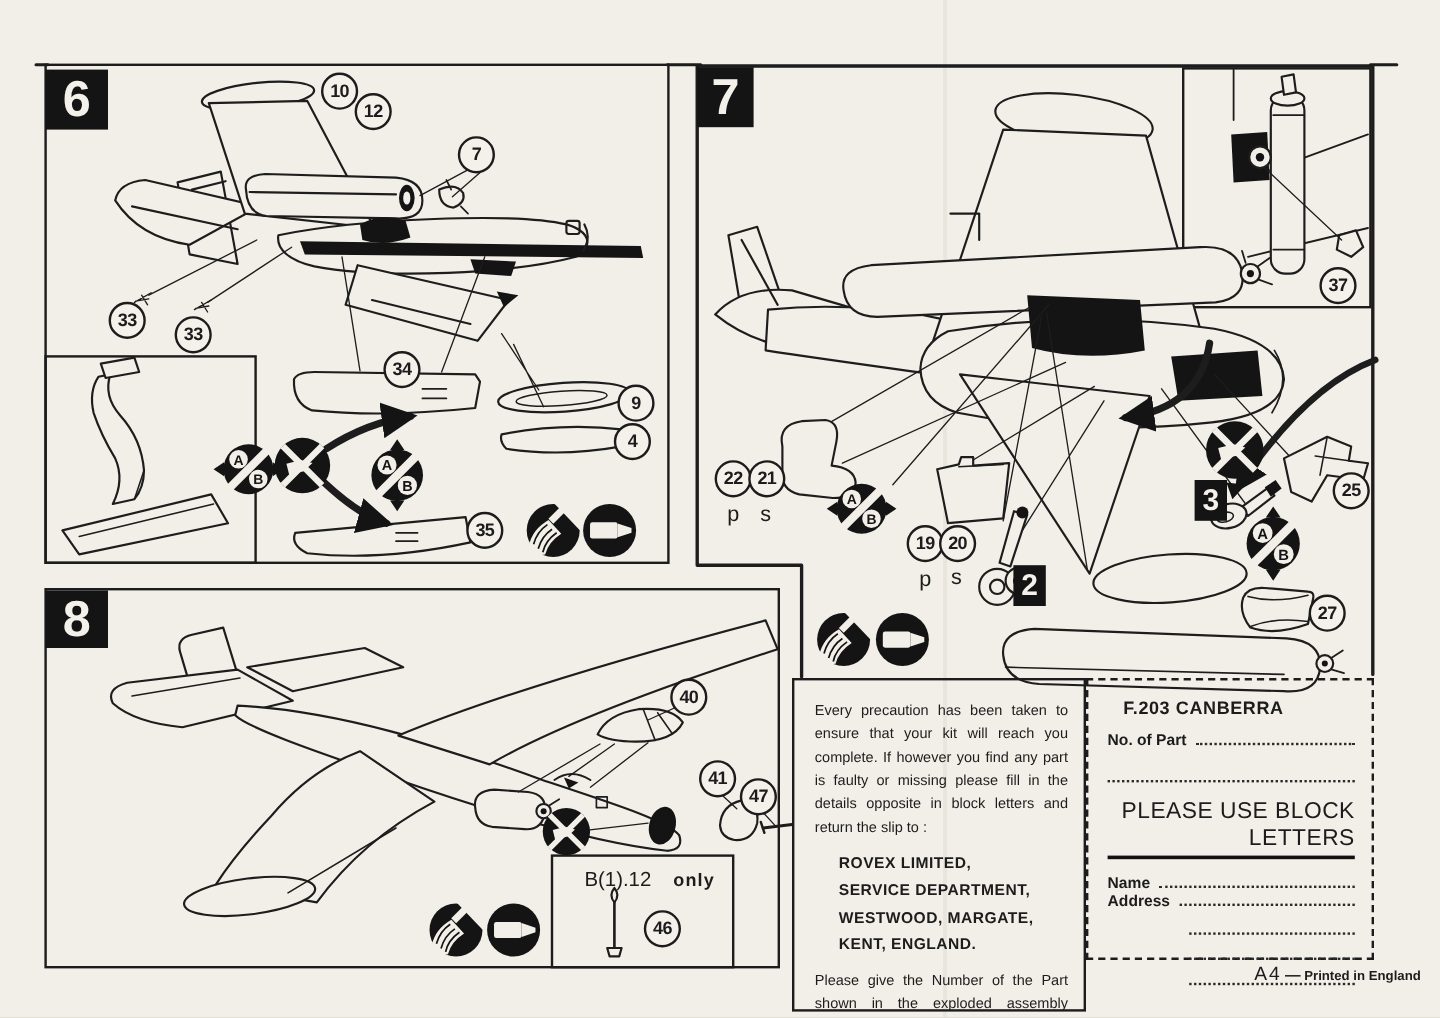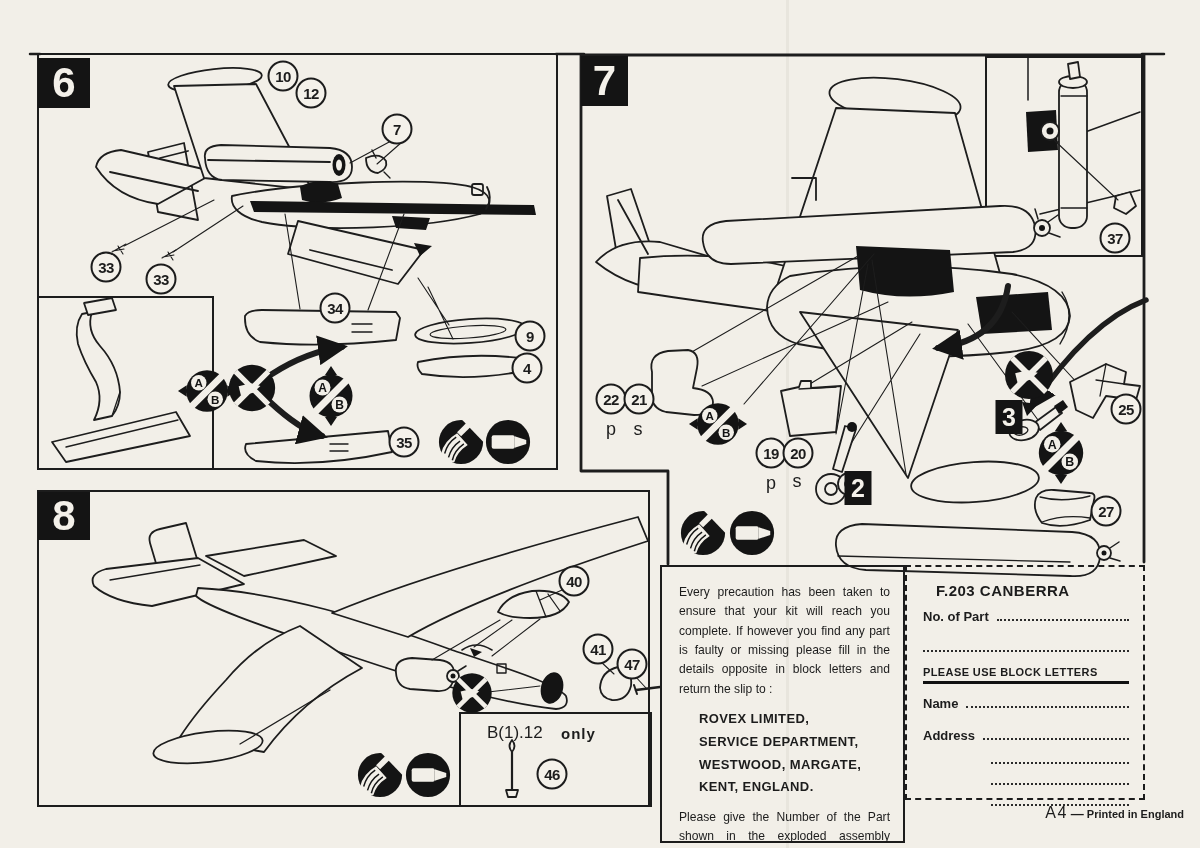--- a/index.html
+++ b/index.html
@@ -23,23 +23,23 @@
            text-align:justify;}
   .notebox p{margin:0;}
   .addr{font-weight:700;font-size:13px;line-height:1.75;margin:9px 0 9px 20px;letter-spacing:0.4px;
         text-align:left;}
   .formbox{position:absolute;left:905px;top:565px;width:240px;height:235px;border:2px dashed #1c1c1c;
            box-sizing:border-box;padding:15px 14px 0 16px;}
   .form-title{font-weight:700;font-size:15px;letter-spacing:0.5px;margin-left:13px;}
   .frow{display:flex;align-items:flex-end;font-weight:700;font-size:13px;}
   .leader{flex:1;border-bottom:2.3px dotted #2b2b2b;margin-left:8px;margin-bottom:3px;}
   .leader-full{border-bottom:2.3px dotted #2b2b2b;}
-  .block-heading{text-align:left;font-weight:700;font-size:11px;letter-spacing:0.4px;margin-top:14px;}
+  .block-heading{text-align:right;font-weight:400;font-size:19px;letter-spacing:0.4px;margin-top:14px;}
   .block-rule{border-top:3.5px solid #111;margin-top:3px;}
-  .variant-box{position:absolute;left:459px;top:712px;width:193px;height:95px;border:2.5px solid #1c1c1c;
+  .variant-box{position:absolute;left:459px;top:712px;width:153px;height:95px;border:2.5px solid #1c1c1c;
                box-sizing:border-box;}
   .variant-note{position:absolute;left:26px;top:9px;font-size:17px;}
   .variant-only{position:absolute;left:100px;top:11px;font-size:15px;font-weight:700;letter-spacing:1px;}
   .footer{position:absolute;left:1014px;top:804px;width:170px;display:flex;align-items:baseline;
           justify-content:flex-end;gap:3px;}
   .footer .code{font-weight:400;font-size:16px;letter-spacing:1.5px;}
   .footer .sep{font-weight:700;font-size:13px;}
   .footer .note{font-size:11px;font-weight:600;}
 </style>
 </head>
@@ -355,21 +355,21 @@
       <span>No. of Part</span>
       <span class="leader"></span>
     </div>
     <div class="leader-full" style="margin-top:26px"></div>
     <div class="block-heading">PLEASE USE BLOCK LETTERS</div>
     <div class="block-rule"></div>
     <div class="frow" style="margin-top:12px">
       <span>Name</span>
       <span class="leader"></span>
     </div>
-    <div class="frow" style="margin-top:17px">
+    <div class="frow" style="">
       <span>Address</span>
       <span class="leader"></span>
     </div>
     <div class="leader-full" style="margin-top:19px;margin-left:68px"></div>
     <div class="leader-full" style="margin-top:19px;margin-left:68px"></div>
     <div class="leader-full" style="margin-top:19px;margin-left:68px"></div>
   </div>
 
   <div class="footer">
     <span class="code">A4</span>

